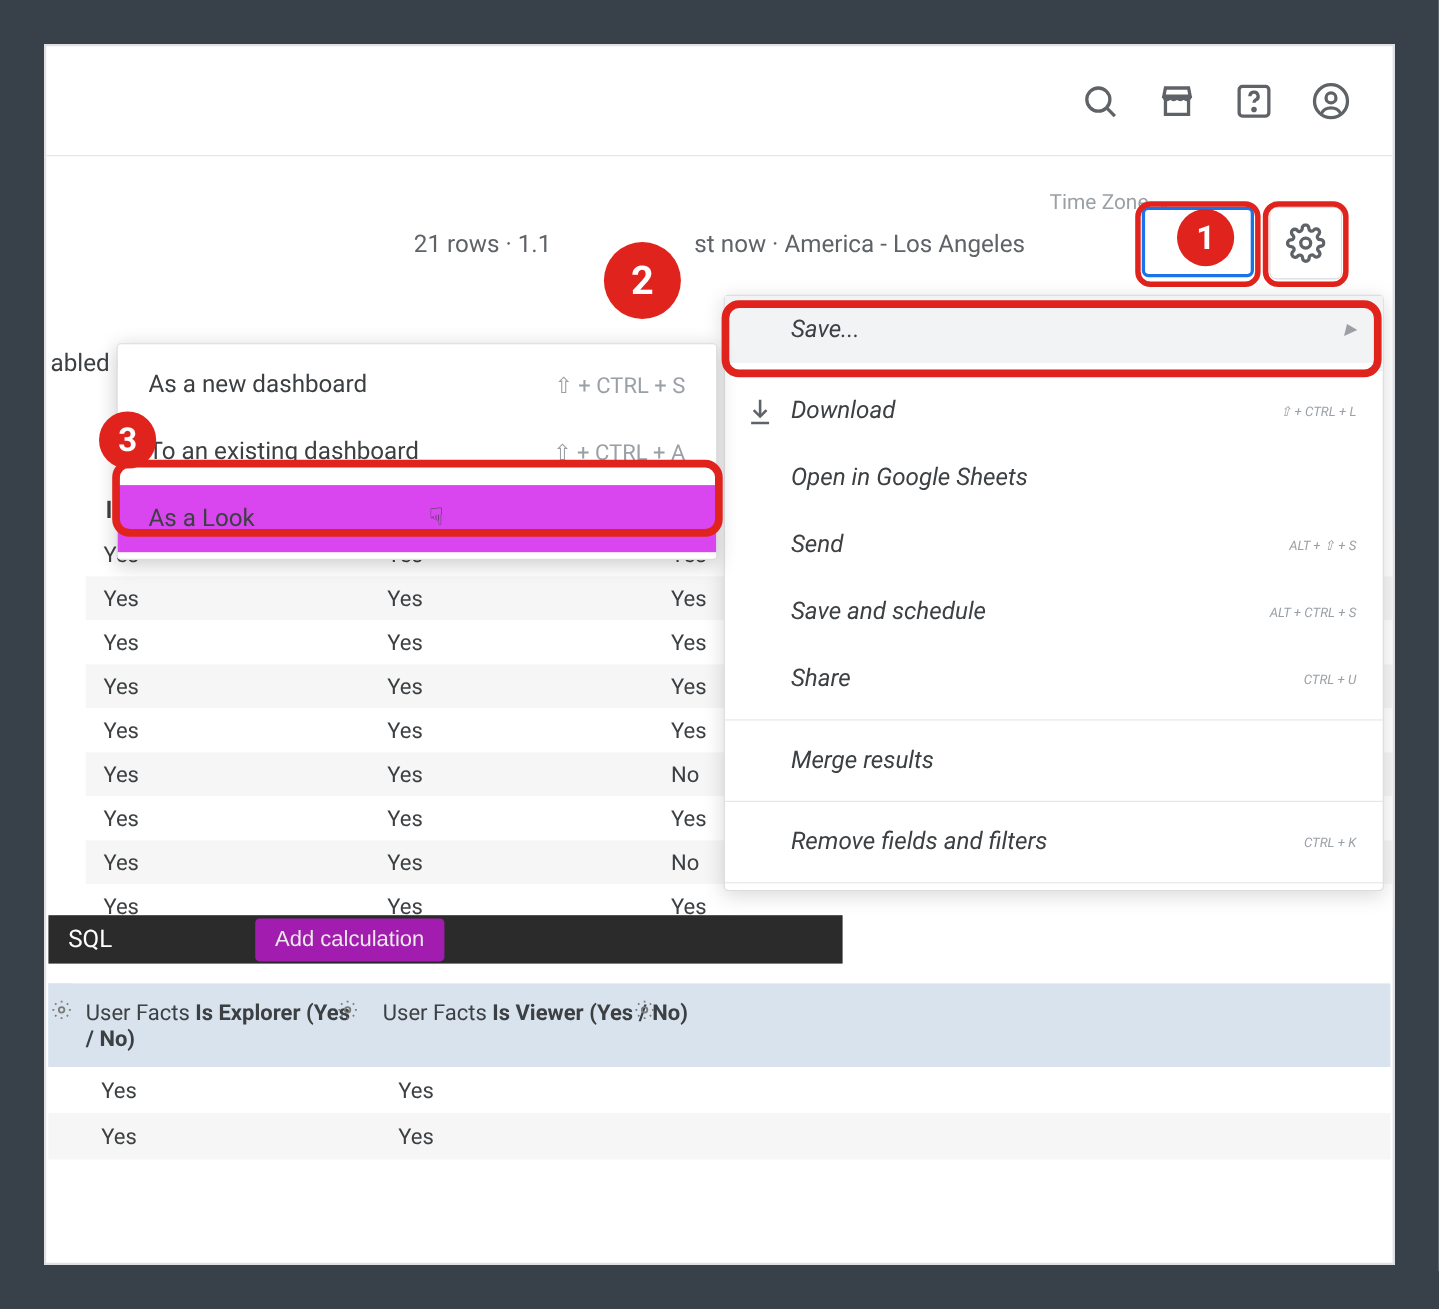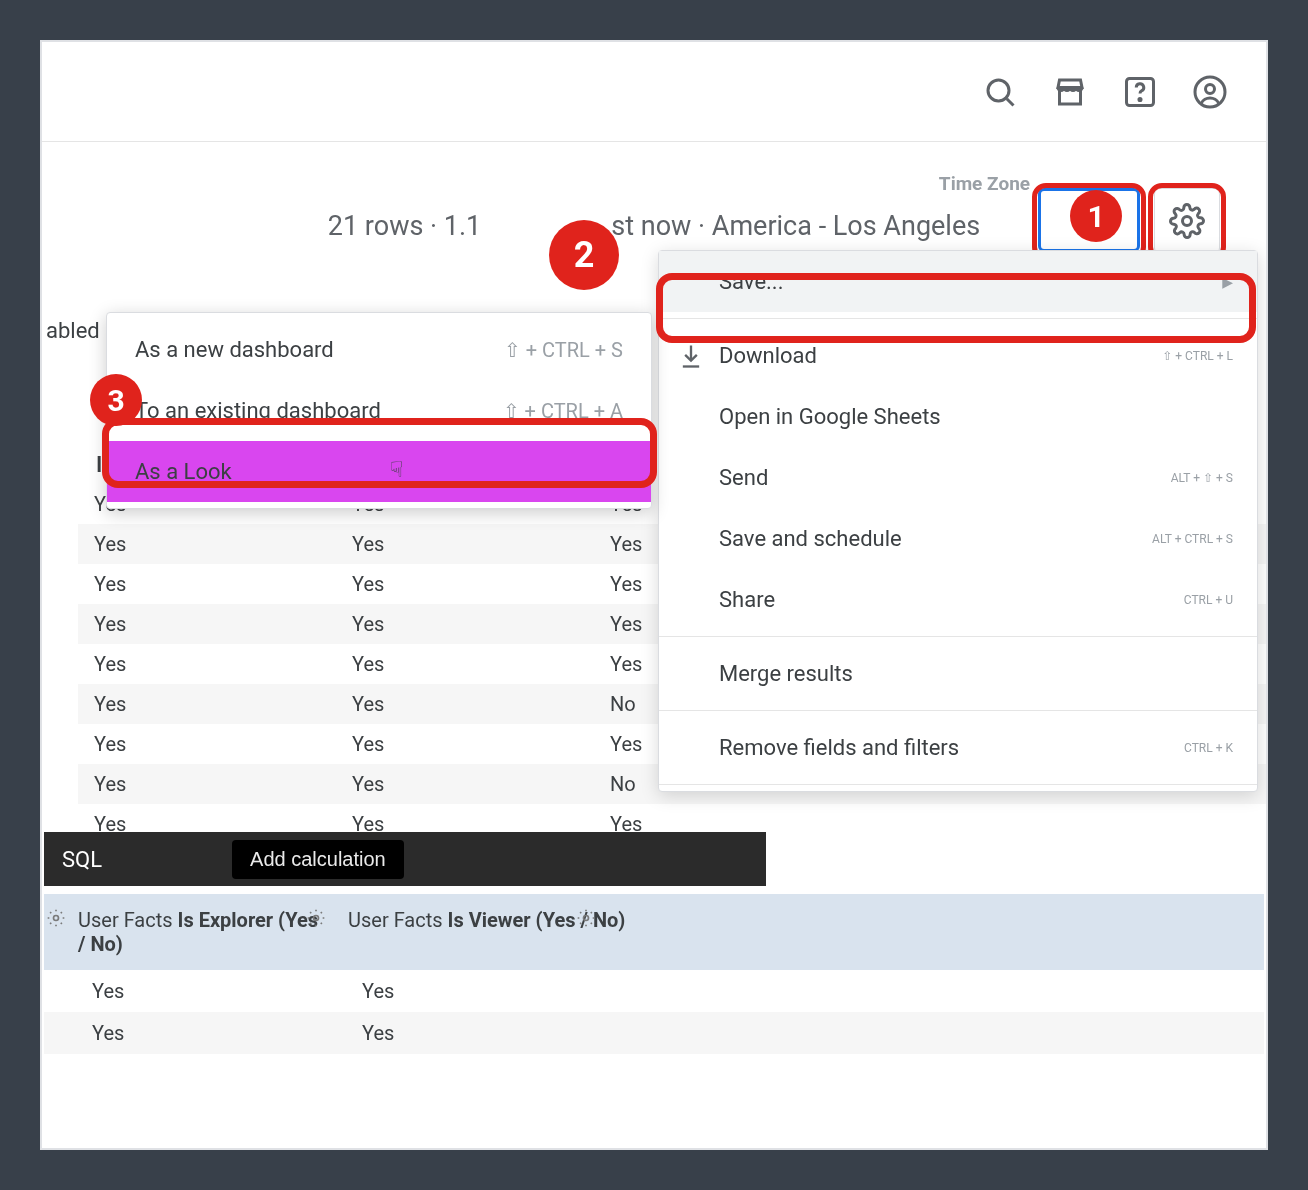--- a/index.html
+++ b/index.html
@@ -33,27 +33,27 @@
       display:flex;align-items:center;justify-content:center;
       color:#5f6368;
     }
     .top-icon svg { width: 36px; height: 36px; }
     .time-zone-label {
       position:absolute;
       top: 130px;
       right: 200px;
       font-size: 19px;
       color: #9aa0a6;
-      display:flex;align-items:center;gap:20px;font-weight:bold;
+      display:flex;align-items:center;gap:6px;
     }
     .status-row {
       display:flex;
       align-items:center;
       justify-content:center;
-      font-size:27px;
+      font-size:22px;
       color:#5f6368;
       position:absolute;
       top:168px;
       left:0; right:0;
     }
     .run-btn {
       position:absolute;
       top:146px;
       right:126px;
       width:102px; height:64px;
@@ -84,28 +84,29 @@
     .hilite-run {
       position:absolute;
       top:141px; right:120px;
       width:114px; height:78px;
       border:5px solid #e0231c;
       border-radius:14px;
       pointer-events:none;
     }
     .settings-menu {
       position:absolute;
-      top:208px;
+      top:226px;
       right:8px;
       width:600px;
       background:#fff;
       border:1px solid #dadce0;
       border-radius:4px;
       box-shadow:0 4px 18px rgba(0,0,0,0.15);
       z-index:10;
+      font-style:italic;
     }
     .menu-item {
       display:flex;
       align-items:center;
       padding:18px 24px 18px 60px;
       font-size:22px;
       color:#3c4043;
       position:relative;
     }
     .menu-item.highlighted { background:#f1f3f4; }
@@ -203,31 +204,31 @@
     .row:nth-child(even) { background:#f6f6f6; }
     .cell { padding:0 16px; }
     .cell.c1 { width:258px; }
     .cell.c2 { width:258px; }
     .cell.c3 { width:120px; }
     .sql-bar {
       position:absolute;
       top:790px;
       left:2px;
       right:500px;
-      height:54px;
+      height:44px;
       background:#2b2b2b;
       display:flex;
       align-items:center;
       gap:20px;
       padding:0 18px;
       color:#fff;
       font-size:22px;
     }
     .add-calc {
-      background:#000000;
+      background:#a21caf;
       border:none;
       color:#eaeaea;
       padding:8px 18px;
       font-size:20px;
       border-radius:4px;
       margin-left:110px;
     }
     .second-table {
       position:absolute;
       top:852px;

